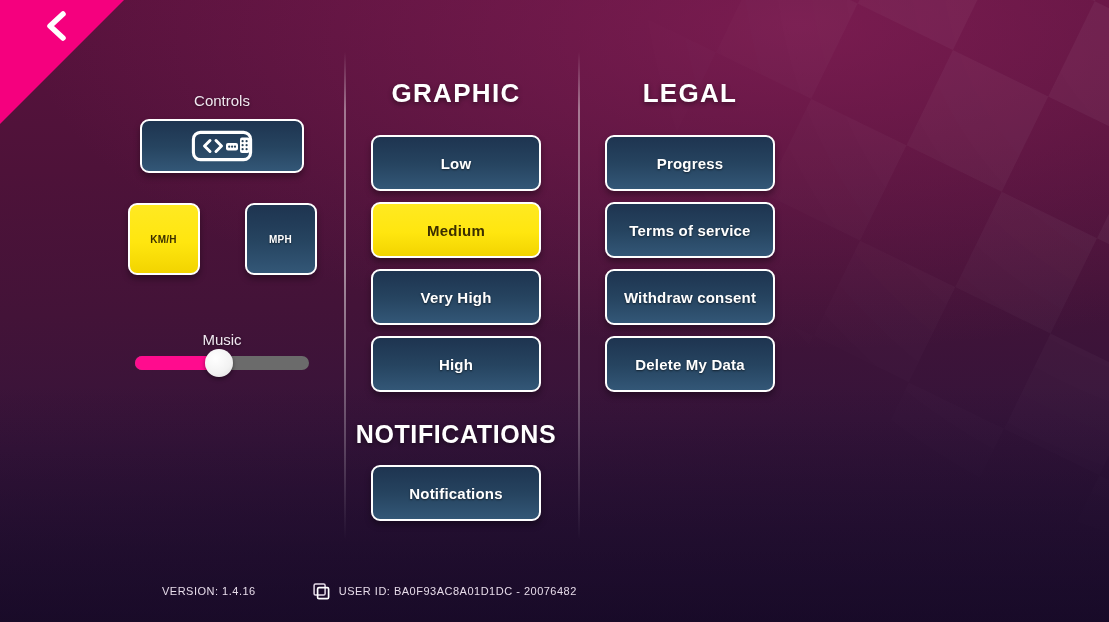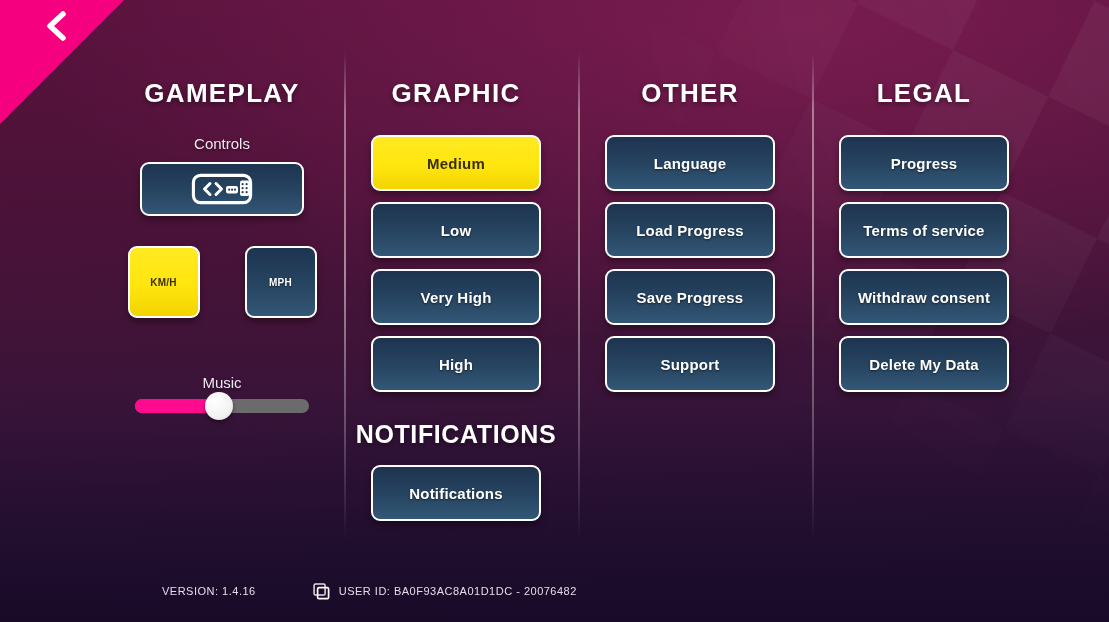--- a/index.html
+++ b/index.html
@@ -242,21 +242,20 @@
   <div id="back-corner">
     <div class="tri"></div>
     <svg class="chev" viewBox="0 0 38 38">
       <polyline points="25,7 12,19 25,31" fill="none" stroke="#ffffff" stroke-width="5.5" stroke-linecap="round" stroke-linejoin="round"></polyline>
     </svg>
   </div>
 
   <div id="columns">
 
     <div class="col gameplay">
-      <div class="col-title">GAMEPLAY</div>
 
       <div class="sub-label">Controls</div>
 
       <div class="btn controls-btn">
         <svg width="62" height="34" viewBox="0 0 62 34">
           <rect x="2.4" y="3.4" width="57.2" height="27.2" rx="7" ry="7" fill="none" stroke="#ffffff" stroke-width="3.1"></rect>
           <polyline points="19,11.5 13.5,17 19,22.5" fill="none" stroke="#ffffff" stroke-width="3" stroke-linecap="round" stroke-linejoin="round"></polyline>
           <polyline points="25,11.5 30.5,17 25,22.5" fill="none" stroke="#ffffff" stroke-width="3" stroke-linecap="round" stroke-linejoin="round"></polyline>
           <rect x="35" y="14" width="12" height="7.5" rx="2" ry="2" fill="#ffffff"></rect>
           <circle cx="38.2" cy="17.7" r="1.1" fill="#244058"></circle>
@@ -285,41 +284,31 @@
         </div>
       </div>
 
 
       <div class="divider"></div>
     </div>
 
     <div class="col graphic">
       <div class="col-title">GRAPHIC</div>
 
+      <div class="btn wide">Low</div>
       <div class="btn wide selected">Medium</div>
-      <div class="btn wide">Low</div>
       <div class="btn wide">Very High</div>
       <div class="btn wide">High</div>
 
       <div class="section-title">NOTIFICATIONS</div>
       <div class="btn wide">Notifications</div>
 
       <div class="divider"></div>
     </div>
 
-    <div class="col other">
-      <div class="col-title">OTHER</div>
-
-      <div class="btn wide">Language</div>
-      <div class="btn wide">Load Progress</div>
-      <div class="btn wide">Save Progress</div>
-      <div class="btn wide">Support</div>
-
-      <div class="divider"></div>
-    </div>
 
     <div class="col legal">
       <div class="col-title">LEGAL</div>
 
       <div class="btn wide">Progress</div>
       <div class="btn wide">Terms of service</div>
       <div class="btn wide">Withdraw consent</div>
       <div class="btn wide">Delete My Data</div>
     </div>
 

